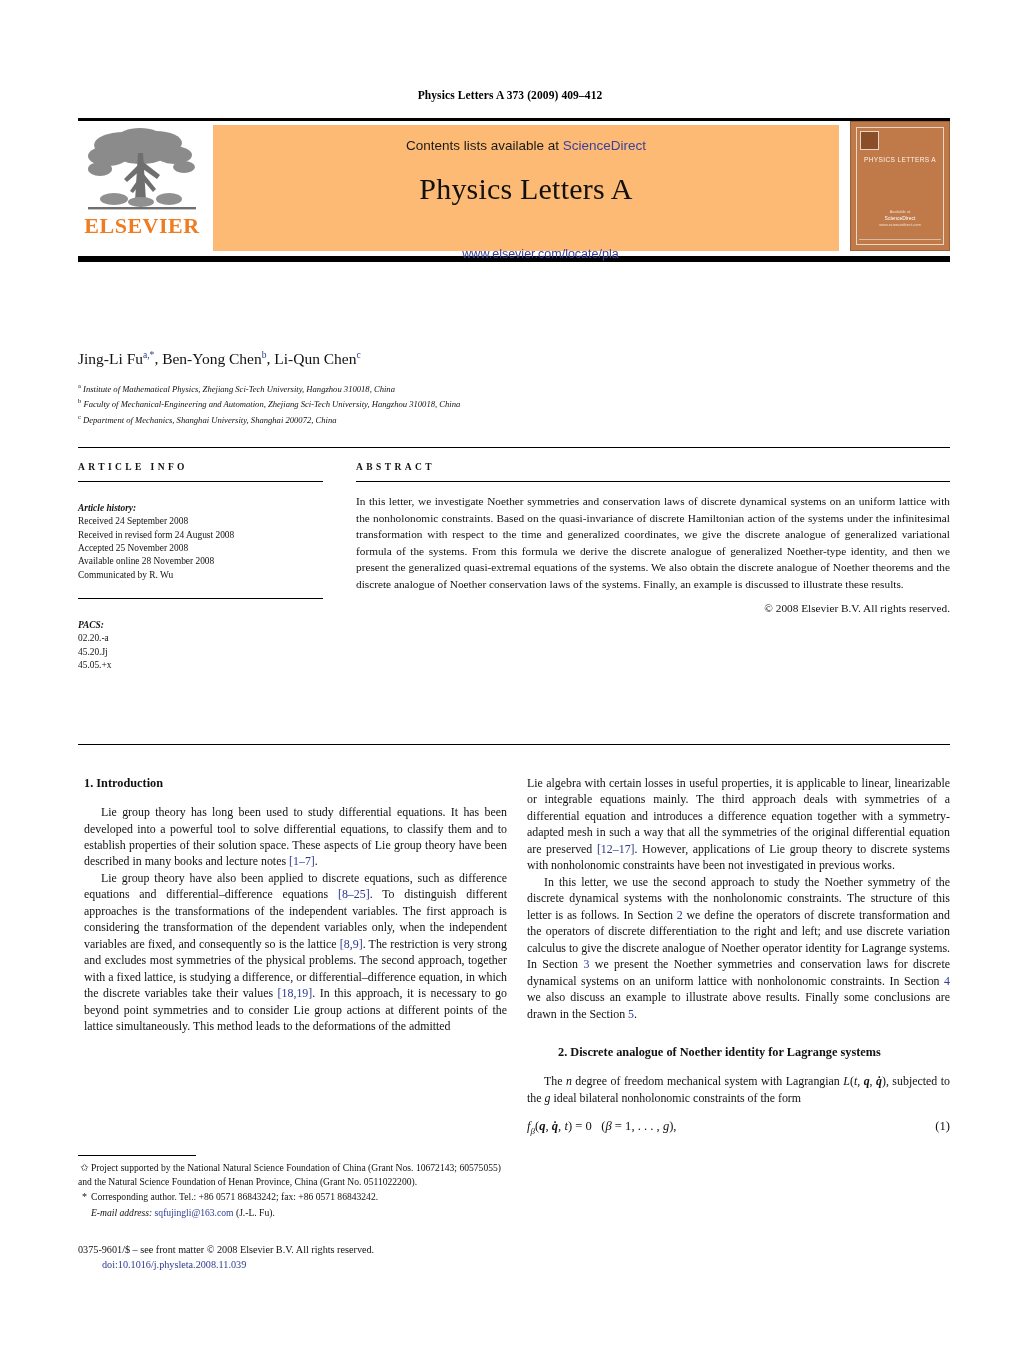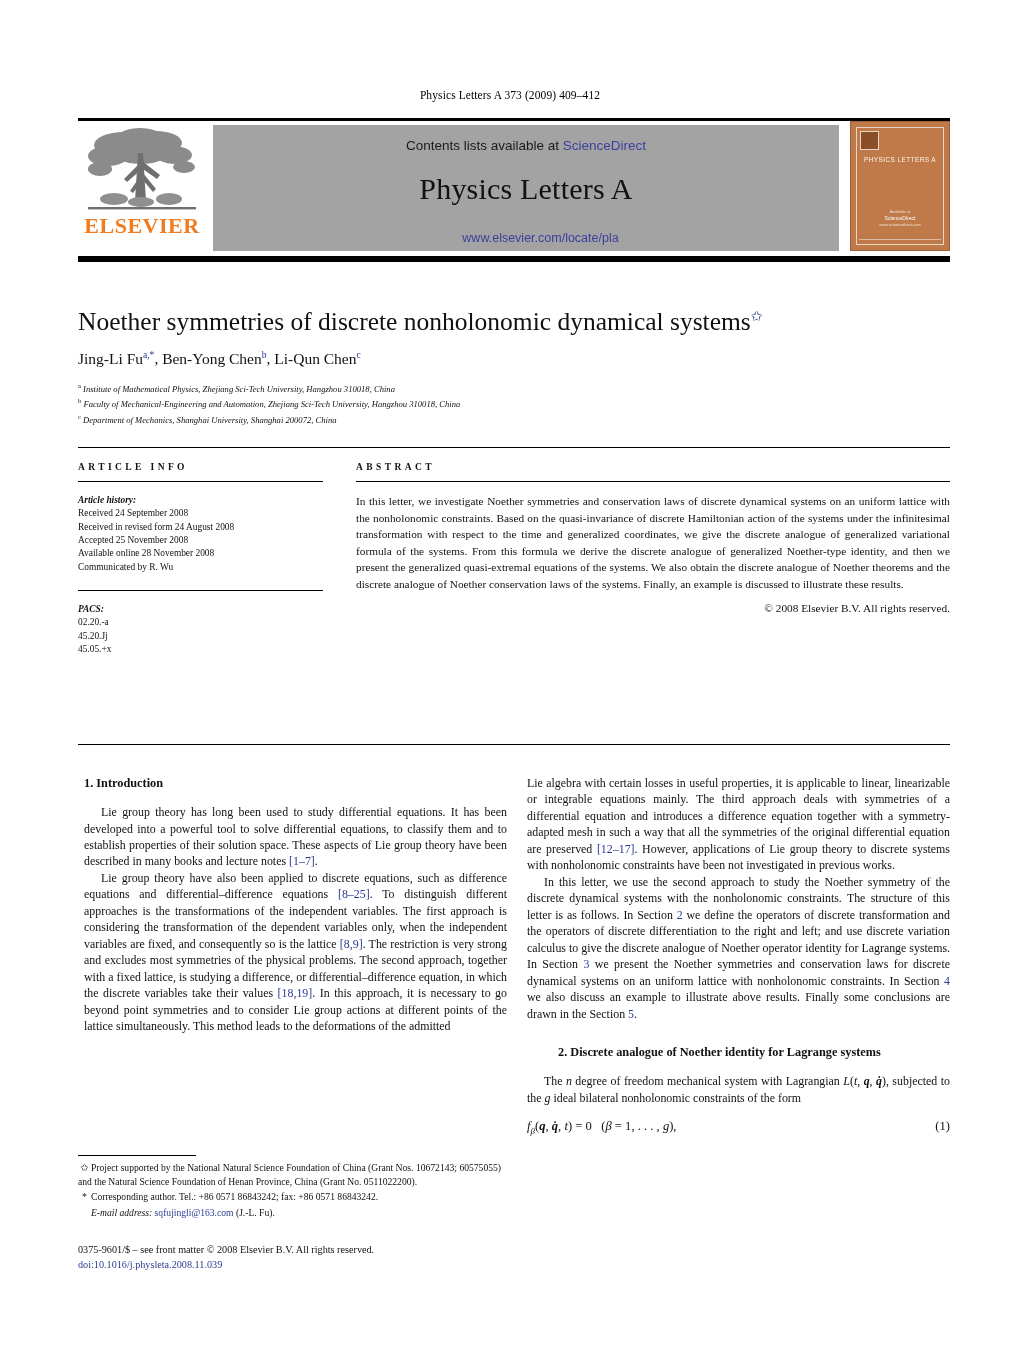--- a/index.html
+++ b/index.html
@@ -22,21 +22,21 @@
     height: 1351px;
   }
 
   
   .running-head {
     position: absolute;
     left: 0; top: 89px;
     width: 1020px;
     text-align: center;
     font-size: 11.5px;
-    font-weight: normal;
+    font-weight: bold;
     letter-spacing: 0.1px;
   }
 
   
   .masthead {
     position: absolute;
     left: 78px;
     top: 121px;
     width: 872px;
     height: 134px;
@@ -76,41 +76,41 @@
     font-weight: bold;
     color: #ef7c20;
     letter-spacing: 0.5px;
   }
 
   .sd-panel {
     position: absolute;
     left: 135px; top: 4px;
     width: 626px;
     height: 126px;
-    background: #a3a3a3;
+    background: #fdba74;
     text-align: center;
   }
   .sd-contents {
     margin-top: 13px;
     font-family: "Liberation Sans", sans-serif;
     font-size: 13.5px;
     color: #1a1a1a;
   }
   .sd-contents .sd-link {
     color: #3b3f9e;
   }
   .journal-title {
     margin-top: 19px;
     font-family: "Liberation Serif", serif;
     font-size: 30px;
     color: #111;
     letter-spacing: 0.2px;
   }
   .journal-url {
-    margin-top: 25px;
+    margin-top: 41px;
     font-family: "Liberation Sans", sans-serif;
     font-size: 12.5px;
     color: #3b3f9e;
     padding-left: 29px;
   }
 
   .cover-thumb {
     position: absolute;
     left: 772px; top: 0px;
     width: 100px;
@@ -232,21 +232,21 @@
     font-weight: bold;
     letter-spacing: 3.4px;
     color: #111;
   }
   .hr-thin {
     margin-top: 9px;
     border-top: 1px solid #000;
     height: 0;
   }
   .info-block {
-    margin-top: 12px;
+    margin-top: 20px;
     font-size: 9.4px;
     line-height: 1.42;
     color: #111;
   }
   .info-block .ital {
     font-style: italic;
     font-weight: bold;
   }
   .info-gap { height: 13px; }
   .abs-text {
@@ -320,21 +320,21 @@
   .footnotes .mail { color: #2b3a8f; }
 
   .issn-block {
     position: absolute;
     left: 78px; top: 1243px;
     width: 423px;
     font-size: 10.2px;
     line-height: 1.45;
     color: #111;
   }
-  .issn-block .doi { color: #2b3a8f; }
+  .issn-block .doi { color: #2b3a8f; margin-left: 24px; }
 
   
   .eqn-row {
     position: relative;
     margin-top: 12px;
     font-size: 12.6px;
     height: 20px;
   }
   .eqn-body {
     position: absolute;
@@ -402,23 +402,20 @@
       <div class="cover-title">PHYSICS LETTERS A</div>
       <div class="cover-foot">
         <div>Available at</div>
         <div class="cf-strong">ScienceDirect</div>
         <div>www.sciencedirect.com</div>
       </div>
       <div class="cover-baseline"></div>
     </div>
   </div>
 
-  <div class="title">
-    <span>Noether symmetries of discrete nonholonomic dynamical systems</span><span class="star">✩</span>
-  </div>
 
   <div class="authors">
     <span>Jing-Li Fu<sup>a,*</sup></span><span>, </span><span>Ben-Yong Chen<sup>b</sup></span><span>, </span><span>Li-Qun Chen<sup>c</sup></span>
   </div>
 
   <div class="affiliations">
     <div><sup>a</sup> <span>Institute of Mathematical Physics, Zhejiang Sci-Tech University, Hangzhou 310018, China</span></div>
     <div><sup>b</sup> <span>Faculty of Mechanical-Engineering and Automation, Zhejiang Sci-Tech University, Hangzhou 310018, China</span></div>
     <div><sup>c</sup> <span>Department of Mechanics, Shanghai University, Shanghai 200072, China</span></div>
   </div>

